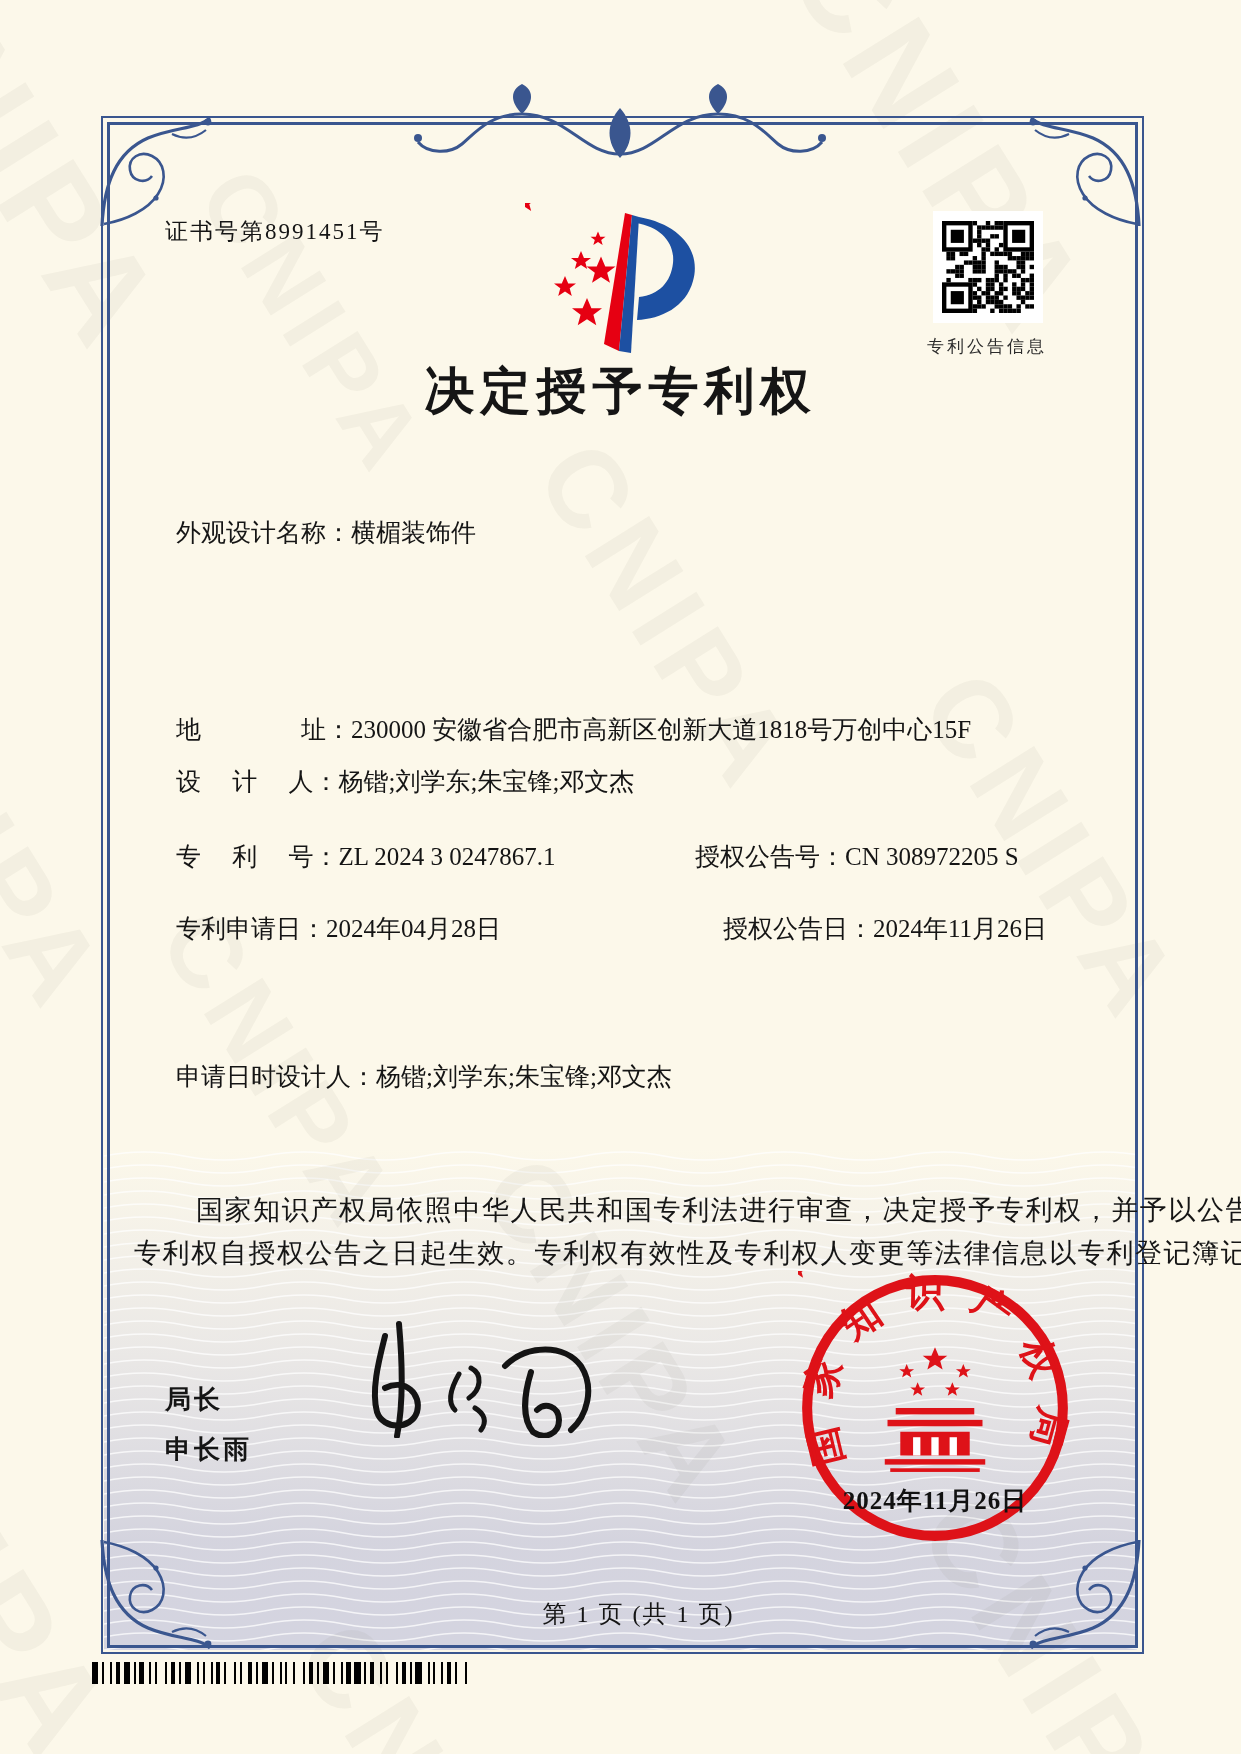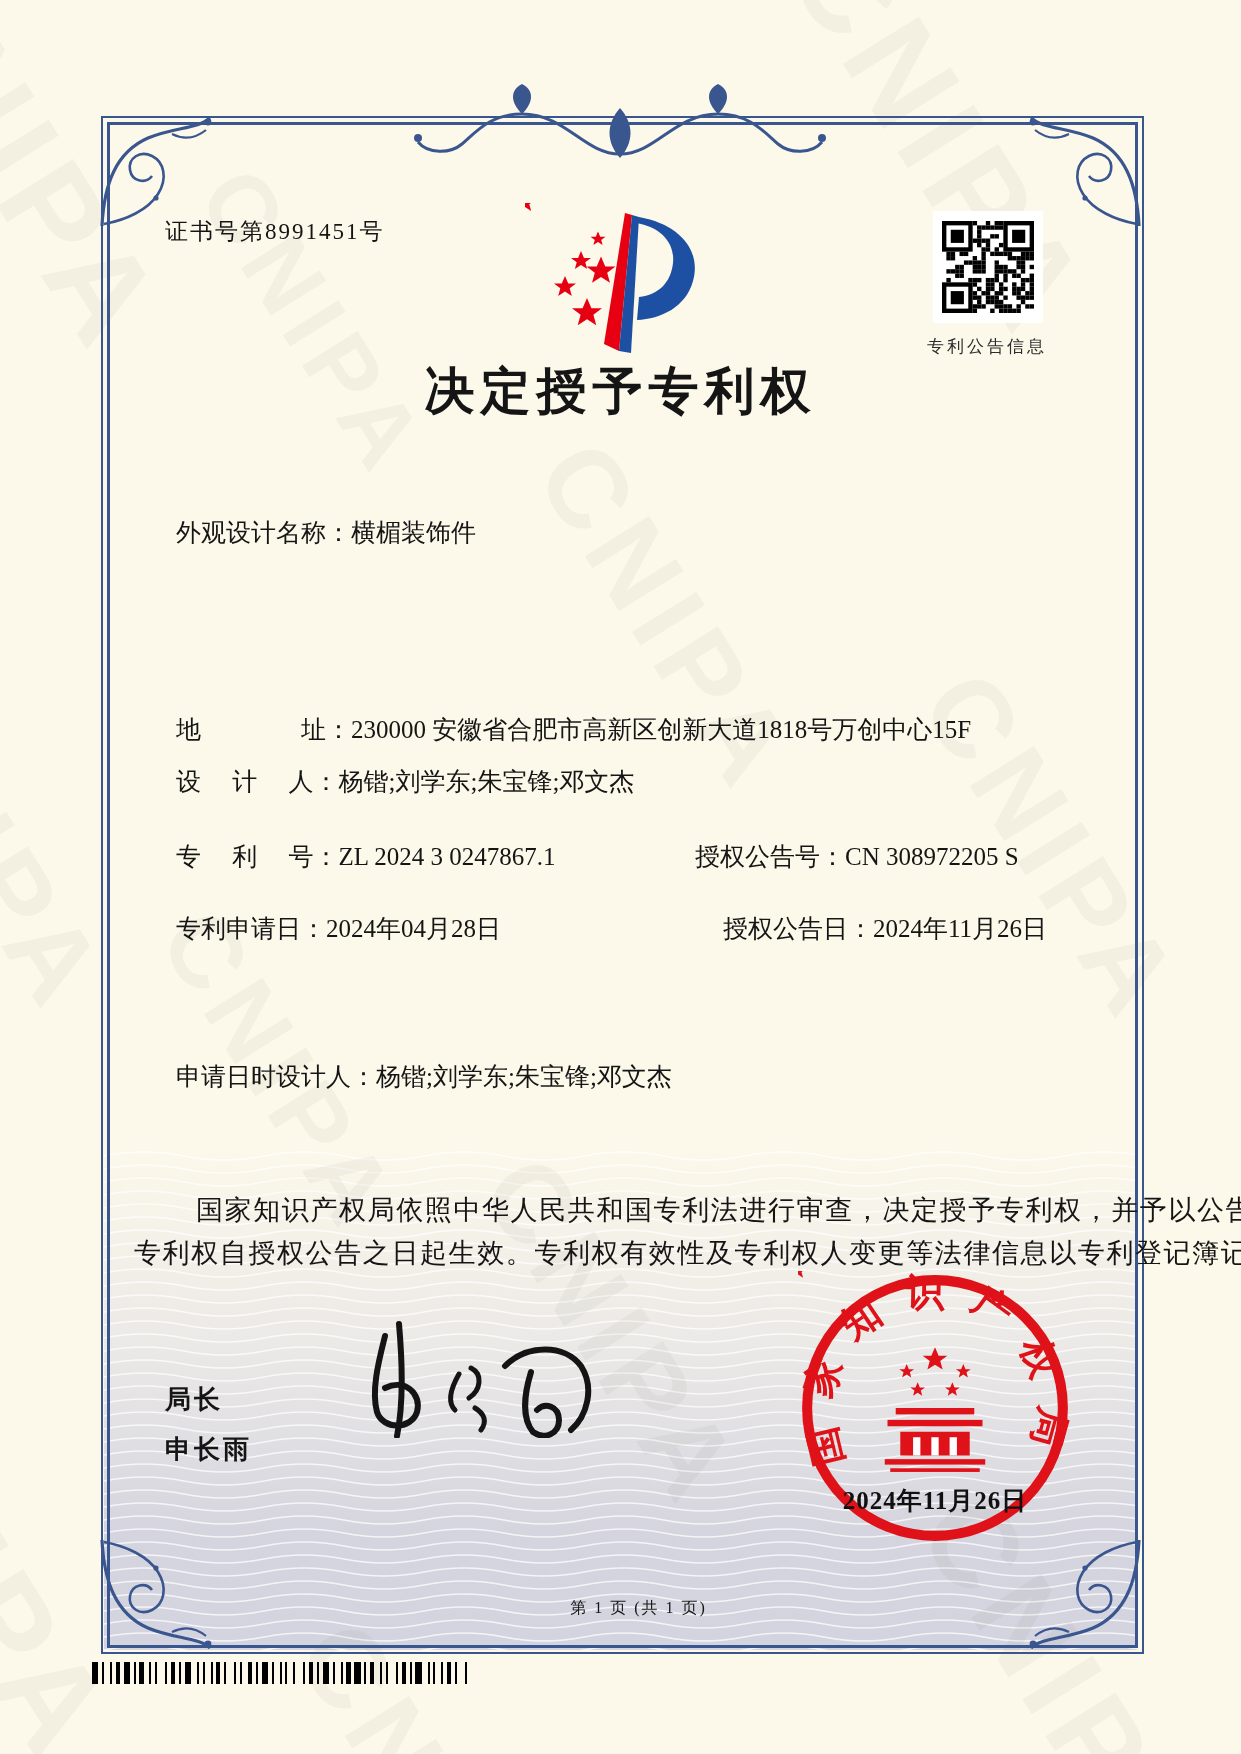--- a/index.html
+++ b/index.html
@@ -44,21 +44,21 @@
   .st2{left:134px;top:1235px;}
   
   .officer{position:absolute;left:165px;font-size:26px;font-weight:bold;z-index:5;
       font-family:"Liberation Sans","DejaVu Sans",sans-serif;letter-spacing:3px;}
   .sig{position:absolute;left:333px;top:1318px;width:280px;height:120px;z-index:6;}
   
   .seal{position:absolute;left:798px;top:1271px;width:274px;height:274px;z-index:5;}
   .sealdate{position:absolute;left:825px;top:1484px;width:220px;text-align:center;font-size:25px;
       font-weight:bold;letter-spacing:1px;color:#111;z-index:6;}
   
-  .footer{position:absolute;left:0;right:0;top:1598px;text-align:center;font-size:16px;
+  .footer{position:absolute;left:0;right:0;top:1598px;text-align:center;font-size:24px;
       letter-spacing:2px;z-index:5;padding-left:36px;}
   .barcode{position:absolute;left:92px;top:1662px;width:400px;height:22px;z-index:5;}
   .barcode i{position:absolute;top:0;bottom:0;background:#000;}
 </style>
 </head>
 <body>
 
 <div class="page">
 
   <div class="wm" style="left:-40px;top:-80px;font-size:130px;">CNIPA</div>

